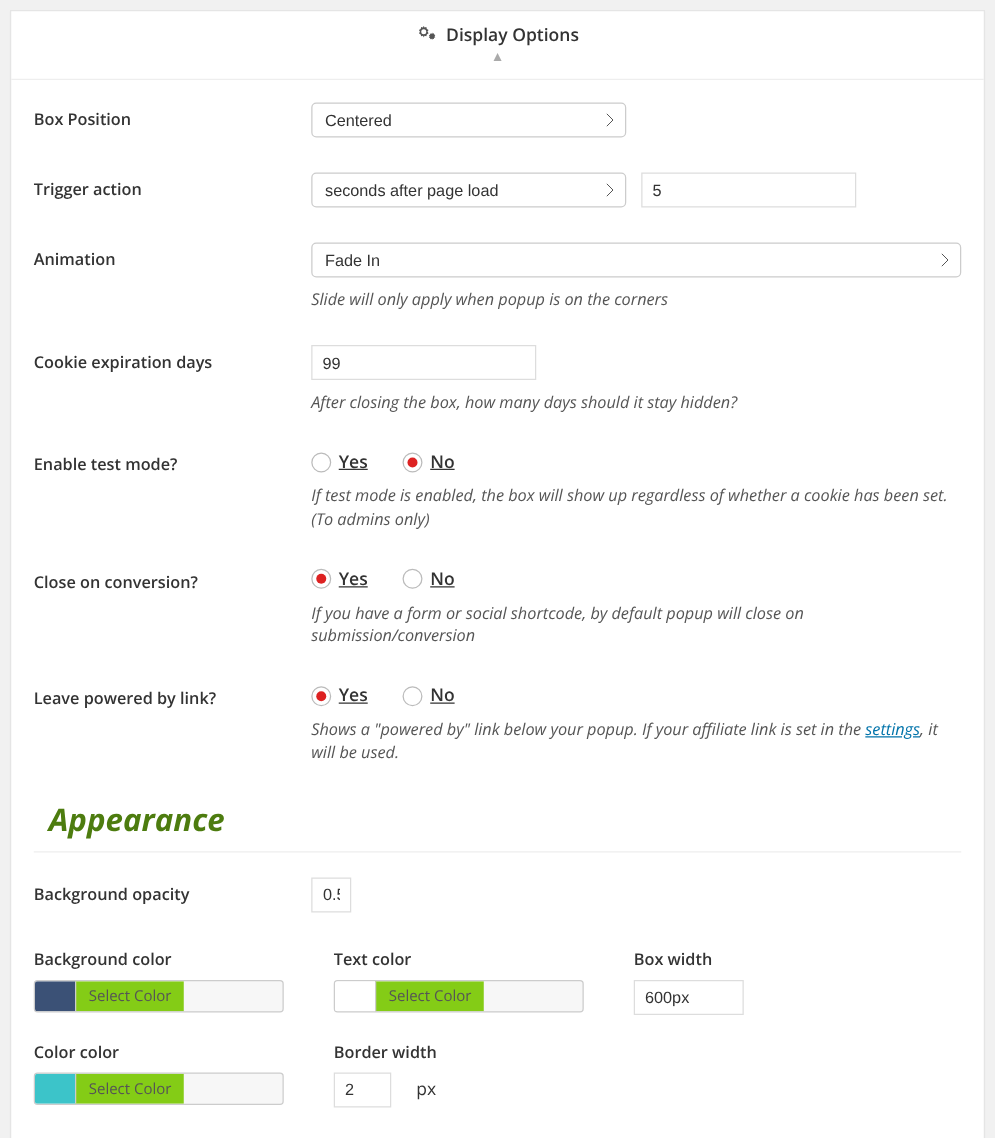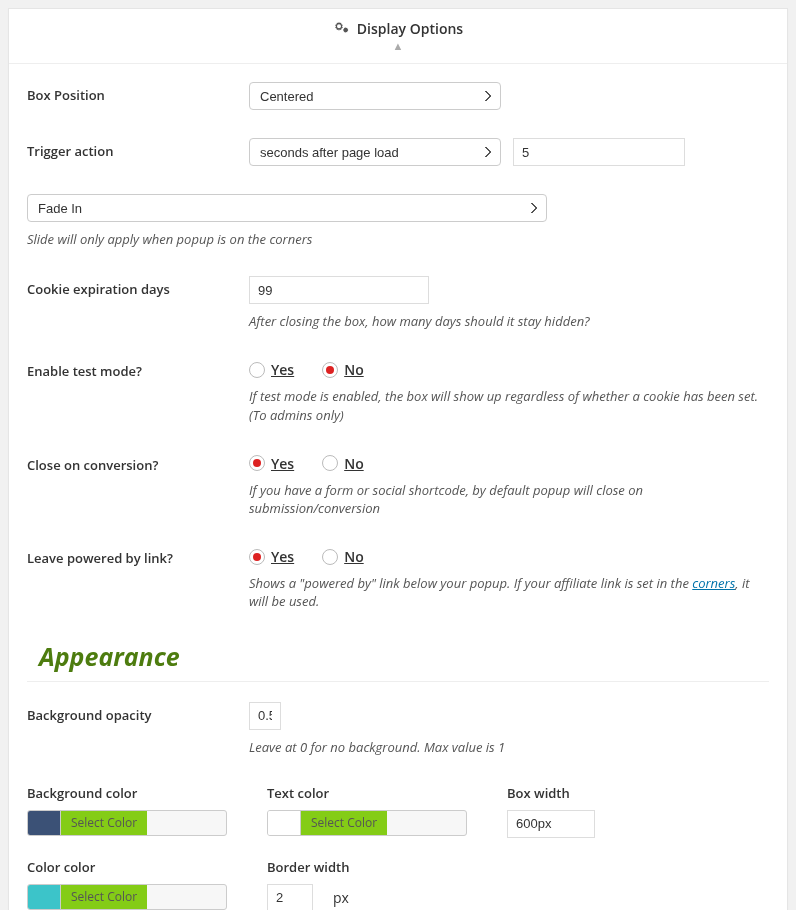--- a/index.html
+++ b/index.html
@@ -229,20 +229,21 @@
         <span class="select select-triggersel">
           <select>
             <option>seconds after page load</option>
           </select>
         </span>
         <input type="text" class="txt" style="width: 172px;" value="5">
       </div>
     </div>
 
     <div class="row">
+      <div class="label-col">Animation</div>
       <div class="field-col">
         <span class="select select-wide">
           <select>
             <option>Fade In</option>
           </select>
         </span>
         <div class="helper">Slide will only apply when popup is on the corners</div>
       </div>
     </div>
 
@@ -295,33 +296,32 @@
           <label class="radio-opt">
             <span class="radio-dot checked"></span>
             <span>Yes</span>
           </label>
           <label class="radio-opt">
             <span class="radio-dot"></span>
             <span>No</span>
           </label>
         </div>
         <div class="helper">
-          <span>Shows a "powered by" link below your popup. If your affiliate link is set in the </span><a href="#" class="link">corners</a><span>, it will be used.</span>
+          <span>Shows a "powered by" link below your popup. If your affiliate link is set in the </span><a href="#" class="link">settings</a><span>, it will be used.</span>
         </div>
       </div>
     </div>
 
     <div class="section-heading">Appearance</div>
     <hr class="hr">
 
     <div class="row">
       <div class="label-col">Background opacity</div>
       <div class="field-col">
         <input type="text" class="txt" style="width: 32px;" value="0.5">
-        <div class="helper">Leave at 0 for no background. Max value is 1</div>
       </div>
     </div>
 
     <div class="appearance-grid">
       <div class="appearance-col" style="width:200px">
         <div class="col-label">Background color</div>
         <div class="color-picker">
           <span class="color-swatch" style="background:#3b5176"></span>
           <span class="color-btn">Select Color</span>
         </div>

